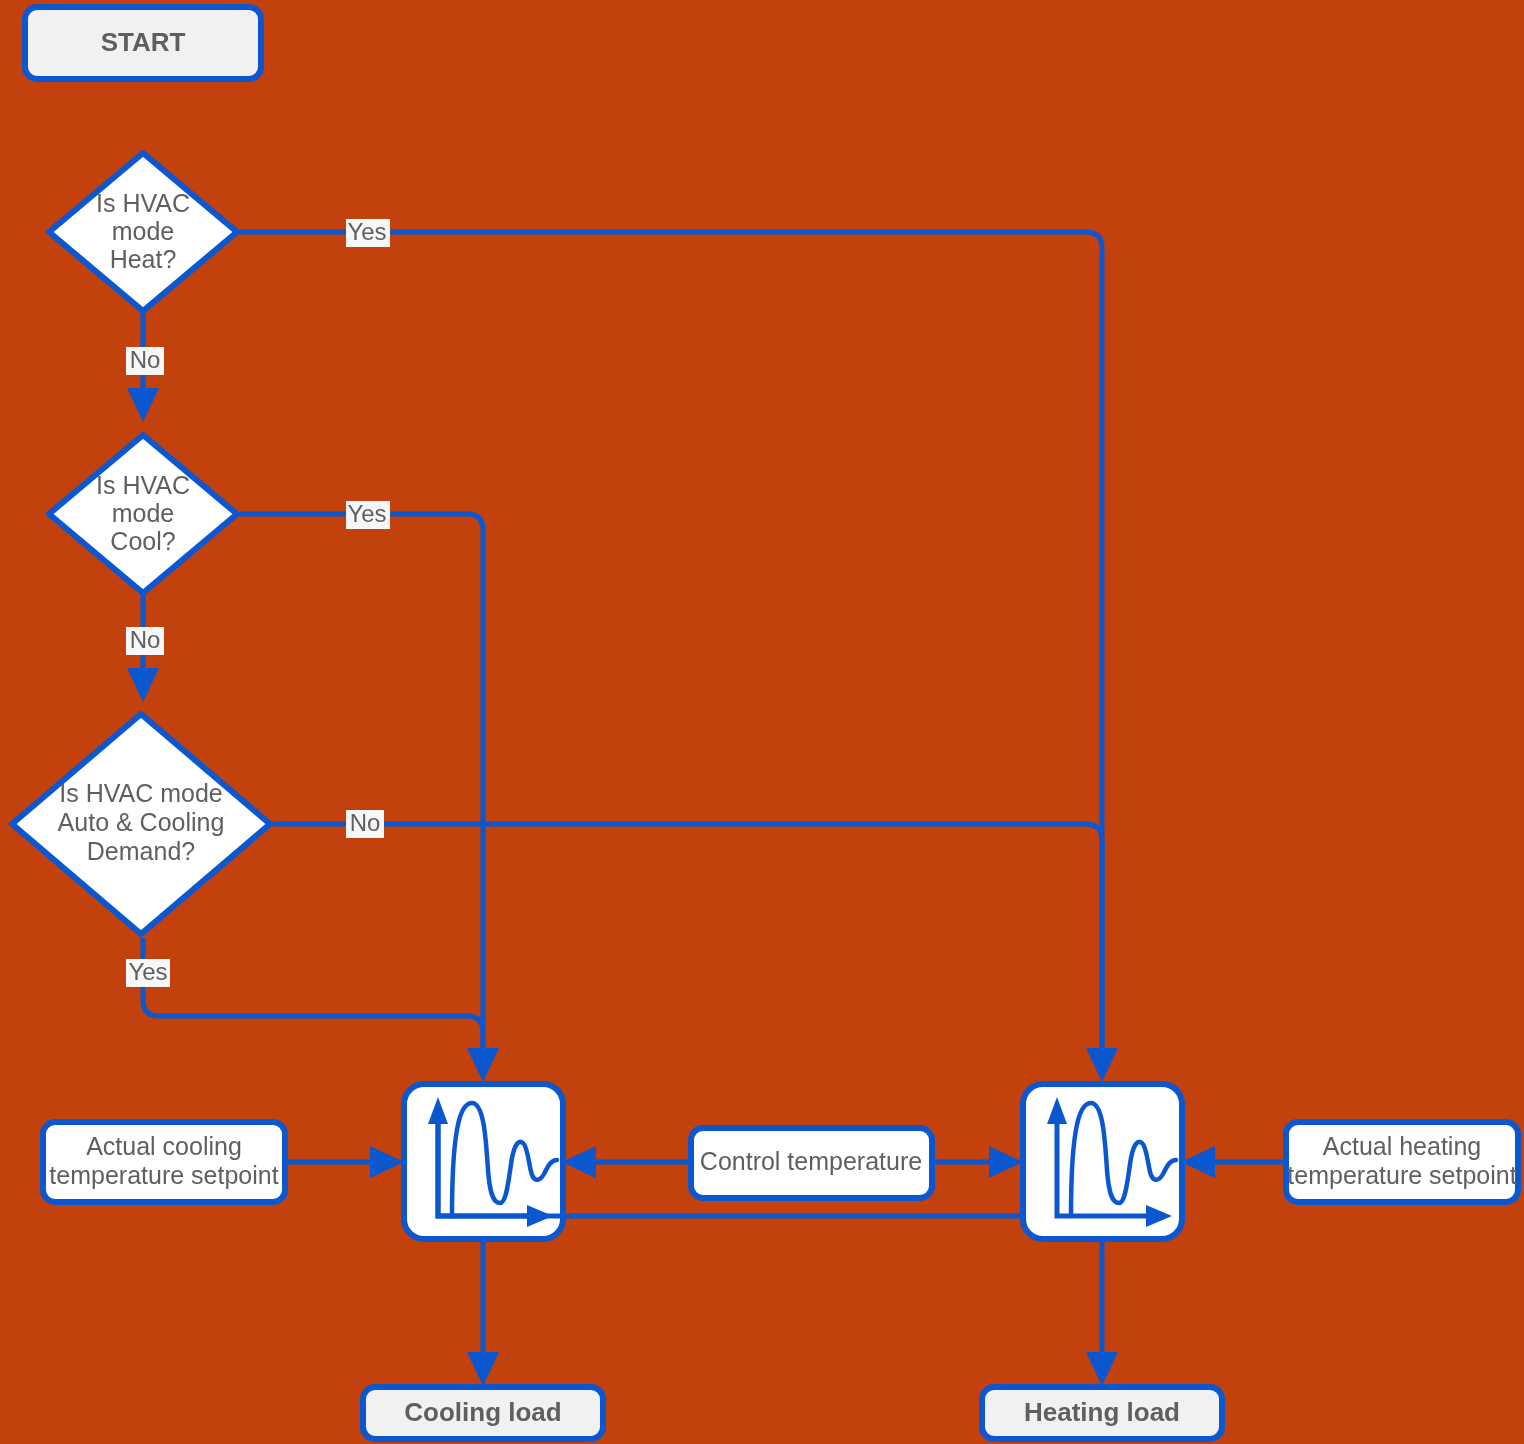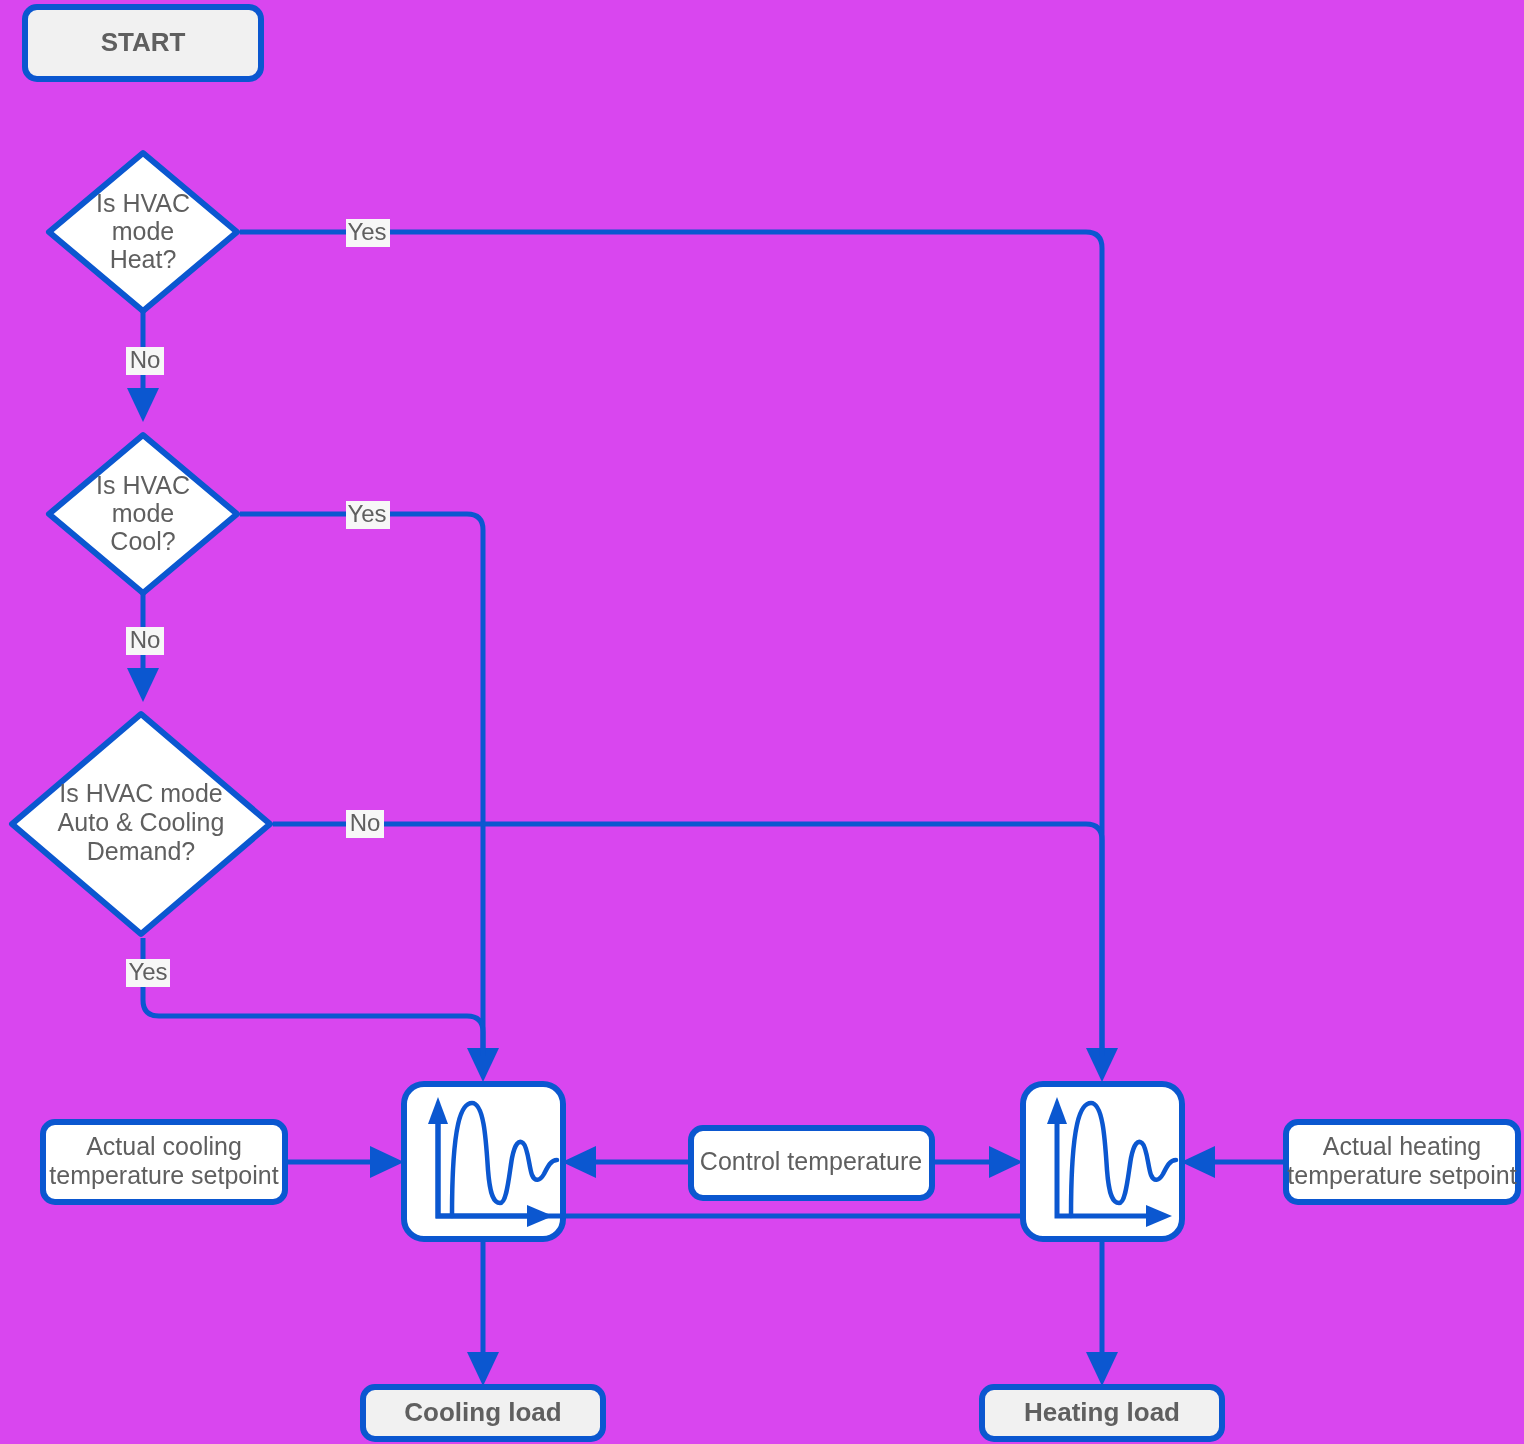--- a/index.html
+++ b/index.html
@@ -4,21 +4,21 @@
 <style>
   html, body {
     margin: 0;
     padding: 0;
     background: #000000;
   }
   #canvas-wrap {
     position: relative;
     width: 1524px;
     height: 1444px;
-    background: #d946ef;
+    background: #c2410c;
     overflow: hidden;
     font-family: "Liberation Sans", sans-serif;
   }
   svg.flow {
     position: absolute;
     left: 0;
     top: 0;
     width: 1524px;
     height: 1444px;
     display: block;

